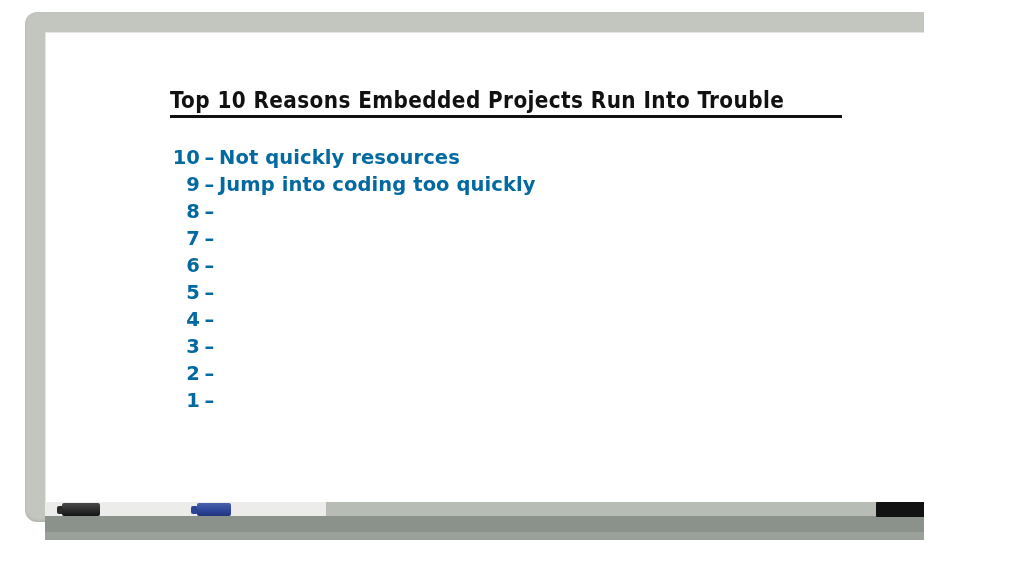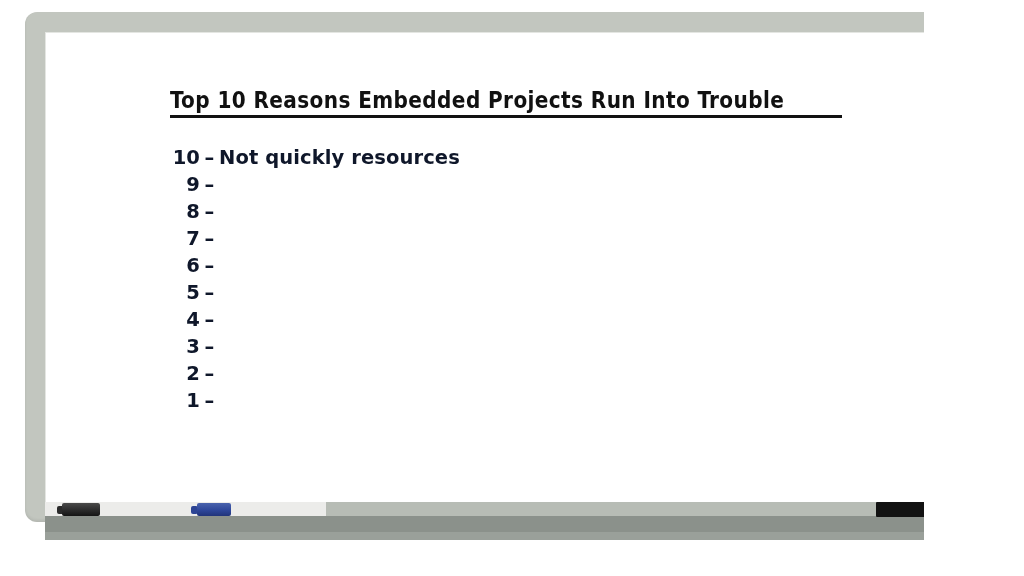--- a/index.html
+++ b/index.html
@@ -73,21 +73,21 @@
     background: #111111;
   }
 
   .list {
     margin-top: 28px;
   }
   .list-row {
     display: flex;
     align-items: baseline;
     height: 27px;
-    color: #0f172a;
+    color: #0369a1;
     font-family: "DejaVu Sans", sans-serif;
     font-weight: 700;
     font-size: 19.5px;
     letter-spacing: 0.1px;
   }
   .list-num {
     width: 30px;
     text-align: right;
     flex: 0 0 auto;
   }
@@ -194,20 +194,21 @@
 
     <div class="list" id="list-container">
         <div class="list-row">
           <span class="list-num">10</span>
           <span class="list-dash">–</span>
           <span class="list-text">Not quickly resources</span>
         </div>
         <div class="list-row">
           <span class="list-num">9</span>
           <span class="list-dash">–</span>
+          <span class="list-text">Jump into coding too quickly</span>
         </div>
         <div class="list-row">
           <span class="list-num">8</span>
           <span class="list-dash">–</span>
           <span class="list-text"></span>
         </div>
         <div class="list-row">
           <span class="list-num">7</span>
           <span class="list-dash">–</span>
           <span class="list-text"></span>

